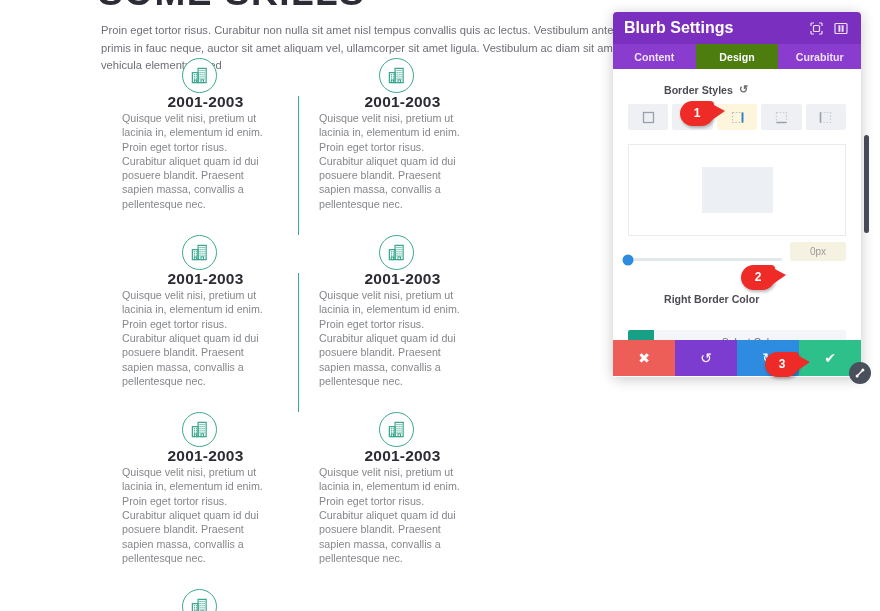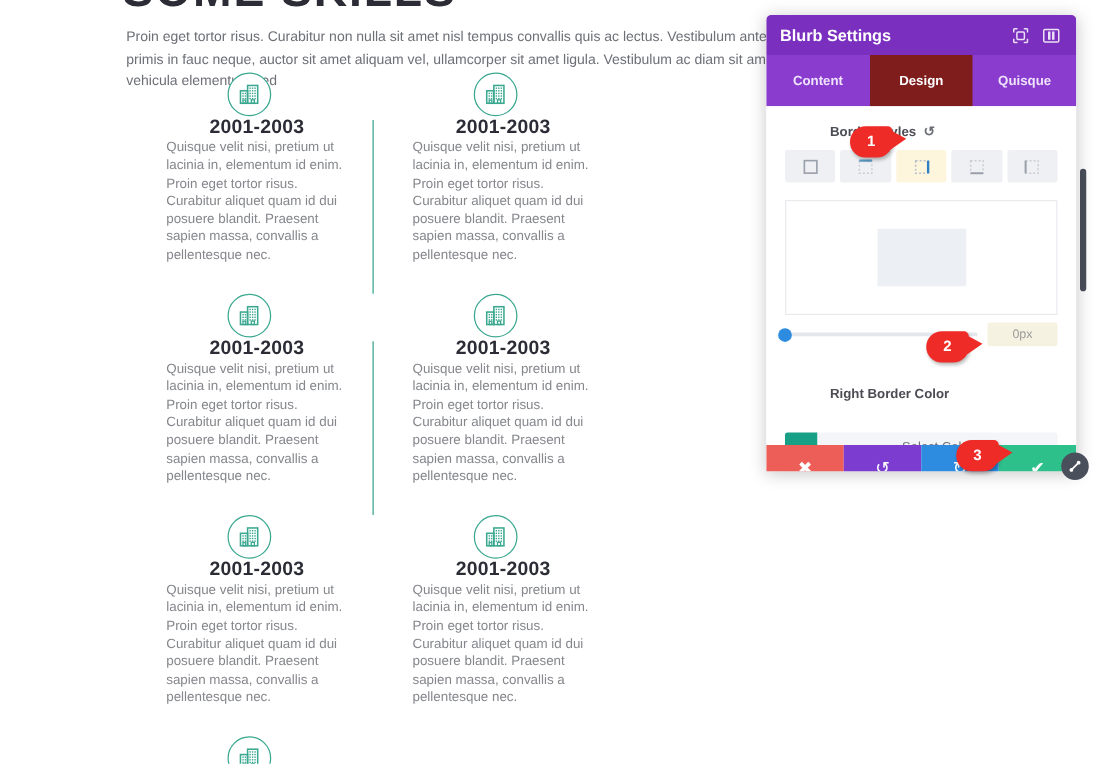--- a/index.html
+++ b/index.html
@@ -38,21 +38,21 @@
     background: #fff; z-index: 2;
   }
   .icon-circle svg { display: block; }
 
   .blurb-title {
     margin-left: 13px;
     font-size: 15.5px; font-weight: 700; color: #2b2c35;
     letter-spacing: .2px; white-space: nowrap;
   }
   .blurb-body {
-    margin-top: 9px; margin-left: 49px; width: 152px;
+    margin-top: 9px; margin-left: 38px; width: 152px;
     font-size: 10.7px; line-height: 14.3px; color: #85878c;
   }
 
   
   .connector {
     position: absolute; left: 17px; top: 38px; bottom: -24px;
     width: 0; border-left: 1.3px solid #3aa890; z-index: 1;
   }
   .blurb:last-child .connector { display: none; }
 
@@ -62,32 +62,32 @@
     width: 248px; height: 365px;
     background: #fff;
     box-shadow: 0 2px 14px rgba(0,0,0,.22);
     border-radius: 4px 4px 0 0;
     overflow: hidden; z-index: 50;
   }
   .modal-header {
     height: 32px; background: #7b2fbe;
     display: flex; align-items: center; padding: 0 11px;
   }
-  .modal-title { color: #fff; font-size: 13px; font-weight: 700; flex: 1; }
+  .modal-title { color: #fff; font-size: 16px; font-weight: 700; flex: 1; }
   .hdr-icon {
     width: 18px; height: 16px; margin-left: 7px;
     display: flex; align-items: center; justify-content: center;
     opacity: .85;
   }
-  .modal-tabs { height: 41px; background: #8a3ccf; display: flex; }
+  .modal-tabs { height: 25px; background: #8a3ccf; display: flex; }
   .tab {
     flex: 1; display: flex; align-items: center; justify-content: center;
     color: #efe2fb; font-size: 10.6px; font-weight: 600; cursor: pointer;
   }
-  .tab.active { background: #7f1d1d; color: #ffffff; }
+  .tab.active { background: #4d7c0f; color: #ffffff; }
 
   .modal-body {
     position: relative;
     height: 271px; background: #fff;
     padding: 14px 15px 0 15px;
     overflow: hidden;
   }
   .field-label {
     font-size: 10.6px; font-weight: 700; color: #4c4c55;
     display: flex; align-items: center; gap: 6px; margin-bottom: 8px; padding-left: 36px;
@@ -102,21 +102,21 @@
   }
   .style-btn.active { background: #fdf6dc; }
 
   .preview-box {
     margin-top: 14px; height: 92px;
     border: 1px solid #e9ebef; background: #fff;
     display: flex; align-items: center; justify-content: center;
   }
   .preview-inner { width: 71px; height: 46px; background: #eceff4; }
 
-  .slider-row { display: flex; align-items: center; gap: 8px; margin-top: 6px; }
+  .slider-row { display: flex; align-items: flex-end; gap: 8px; margin-top: 6px; }
   .slider-track {
     position: relative; flex: 1; height: 3px;
     background: #e4e7ec; border-radius: 2px;
   }
   .slider-knob {
     position: absolute; left: 0; top: 50%; transform: translate(-50%,-50%);
     width: 11px; height: 11px; border-radius: 50%; background: #2d8ce0;
     cursor: pointer;
   }
   .slider-value {
@@ -473,21 +473,21 @@
           <rect x="1" y="1.5" width="12" height="10" rx="1" fill="none" stroke="#fff" stroke-width="1.2"></rect>
           <rect x="4.4" y="3.2" width="2" height="6.6" fill="#fff"></rect>
           <rect x="7.6" y="3.2" width="2" height="6.6" fill="#fff"></rect>
         </svg>
       </div>
     </div>
 
     <div class="modal-tabs">
       <div class="tab">Content</div>
       <div class="tab active">Design</div>
-      <div class="tab">Quisque</div>
+      <div class="tab">Curabitur</div>
     </div>
 
     <div class="modal-body">
 
       <div class="field-label">
         <span>Border Styles</span>
         <span class="reset-glyph">↺</span>
       </div>
 
       <div class="style-row">

